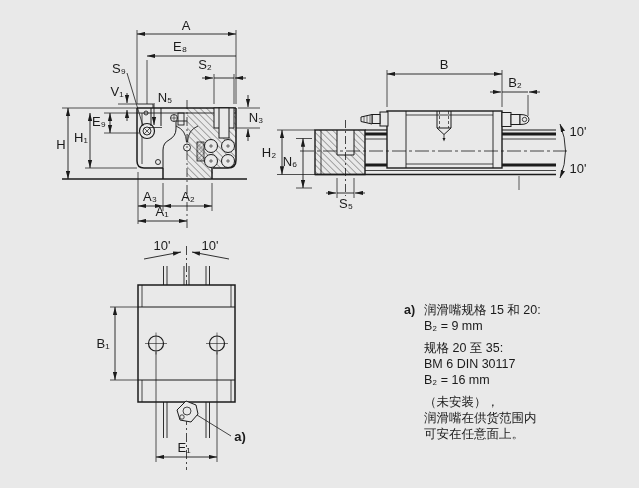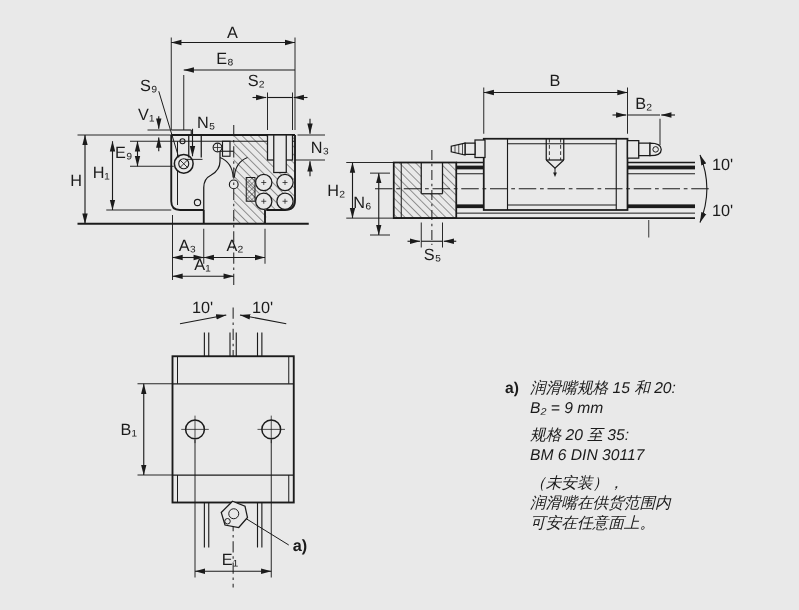--- a/index.html
+++ b/index.html
@@ -18,21 +18,21 @@
     text-anchor:middle;
   }
   svg text.ref{font-weight:700;}
   .note{
     position:absolute;left:404px;top:302px;width:228px;
     display:flex;
     font-size:12.5px;line-height:16px;color:#1b1b1b;
   }
   .note-marker{font-weight:700;width:20px;flex:none;}
   .note-body p{margin:0 0 6px 0;}
-  .note-body .ln{display:block;font-style:italic;}
+  .note-body .ln{display:block;}
 </style>
 </head>
 <body>
 
 <div class="screen">
 <svg width="639" height="488" viewBox="0 0 639 488">
   <defs>
     <pattern id="hatch" patternUnits="userSpaceOnUse" width="4.6" height="4.6" patternTransform="rotate(-45)">
       <line x1="0" y1="0" x2="0" y2="4.6" stroke="#2a2a2a" stroke-width="0.75"></line>
     </pattern>
@@ -337,20 +337,21 @@
 <div class="note">
   <div class="note-marker">a)</div>
   <div class="note-body">
     <p>
       <span class="ln">润滑嘴规格 15 和 20:</span>
       <span class="ln">B₂ = 9 mm</span>
     </p>
     <p>
       <span class="ln">规格 20 至 35:</span>
       <span class="ln">BM 6 DIN 30117</span>
+      <span class="ln">B₂ = 16 mm</span>
     </p>
     <p>
       <span class="ln">（未安装），</span>
       <span class="ln">润滑嘴在供货范围内</span>
       <span class="ln">可安在任意面上。</span>
     </p>
   </div>
 </div>
 </div>
 

